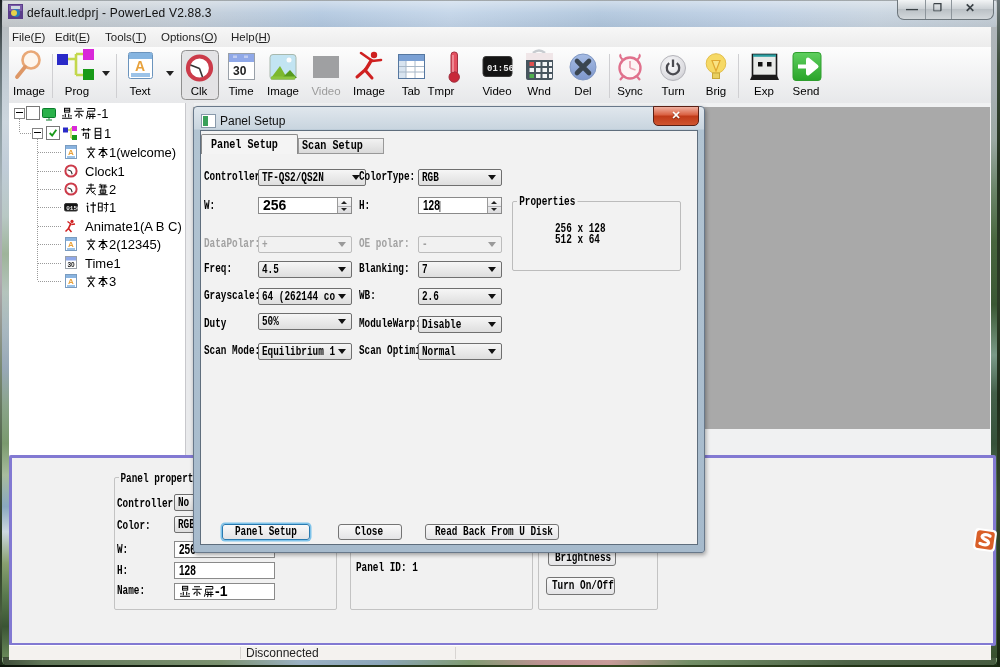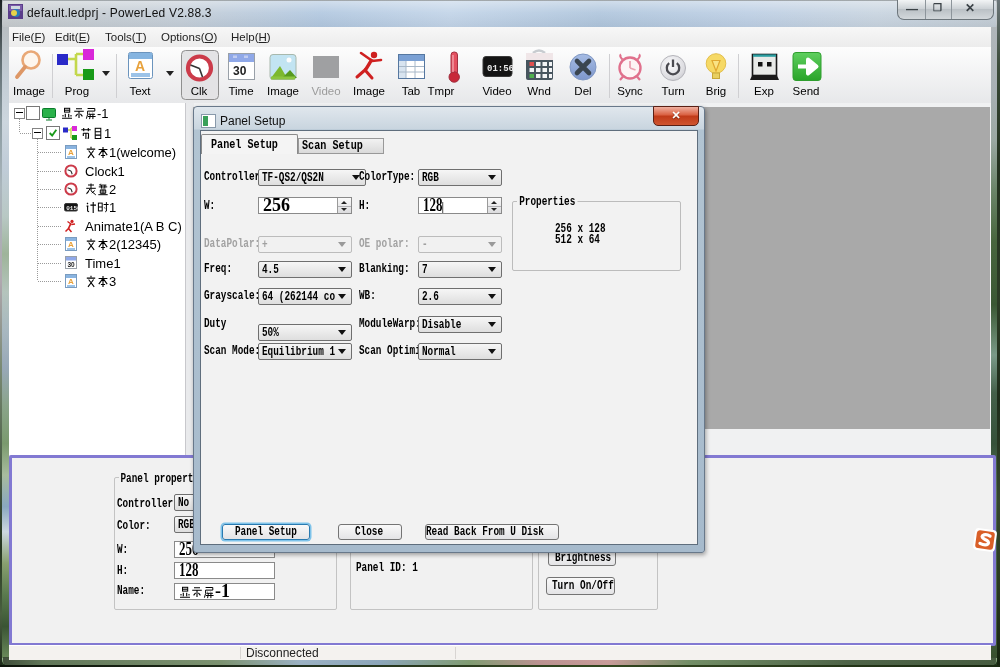--- a/index.html
+++ b/index.html
@@ -46,21 +46,21 @@
 .ebox:after{content:"";position:absolute;left:1px;right:1px;top:3px;height:1px;background:#000}
 .cbx{position:absolute;width:12px;height:12px;background:#fff;border:1px solid #787878}
 .dotv{position:absolute;width:1px;background-image:repeating-linear-gradient(180deg,#9a9a9a 0 1px,transparent 1px 2px)}
 .doth{position:absolute;height:1px;background-image:repeating-linear-gradient(90deg,#9a9a9a 0 1px,transparent 1px 2px)}
 
 #canvas{position:absolute;left:193px;top:107px;width:797px;height:322px;background:#a9a9a9}
 
 #bpanel{position:absolute;left:9px;top:455px;width:981px;height:185px;background:#f1f1f1;border:3px solid #8279d2;border-radius:2px}
 .grp{position:absolute;border:1px solid #c3c3c3;border-radius:2px}
 .mlab{position:absolute;font-family:"Liberation Mono",monospace;font-weight:700;font-size:13px;color:#000;white-space:nowrap;line-height:15px}
-.edit{position:absolute;background:#fff;border:1px solid #8a8a8a;font-family:Liberation Serif, serif;font-weight:700;font-size:18px;padding-left:4px;color:#000;white-space:nowrap}
+.edit{position:absolute;background:#fff;border:1px solid #8a8a8a;font-family:Liberation Sans, sans-serif;font-weight:700;font-size:14px;padding-left:4px;color:#000;white-space:nowrap}
 .btn{position:absolute;background:linear-gradient(#f9f9f9,#e4e4e6);border:1px solid #747474;border-radius:3px;font-family:"Liberation Mono",monospace;font-weight:700;font-size:13px;color:#000;text-align:center;white-space:nowrap}
 .btn{text-align:left}
 .btn i{transform-origin:0 50%}
 .btn,.cb,.edit,.tab{box-sizing:border-box}
 
 .cb{position:absolute;height:17px;background:linear-gradient(#f6f6f6,#dedede);border:1px solid #6f6f6f;border-radius:2px;font-family:"Liberation Mono",monospace;font-weight:700;font-size:13px;line-height:15px;padding-left:3px;color:#000;white-space:nowrap}
 .cb .ar{position:absolute;right:0;top:0;bottom:0;width:16px}
 .cb .ar:after{content:"";position:absolute;left:3px;top:5px;width:0;height:0;border-left:4.5px solid transparent;border-right:4.5px solid transparent;border-top:5.5px solid #111}
 .cb.dis{background:#f1f1f1;border-color:#bcbcbc;color:#a0a0a0}
 .cb.dis .ar{background:none}
@@ -490,37 +490,37 @@
     <div class="cb" style="left:57px;top:130px;width:94px"><i>4.5</i><span class="ar"></span></div>
     <div class="mlab" style="left:158px;top:130px"><i>Blanking:</i></div>
     <div class="cb" style="left:217px;top:130px;width:84px"><i>7</i><span class="ar"></span></div>
 
     <div class="mlab" style="left:3px;top:157px"><i>Grayscale:</i></div>
     <div class="cb" style="left:57px;top:157px;width:94px"><i>64 (262144 co</i><span class="ar"></span></div>
     <div class="mlab" style="left:158px;top:157px"><i>WB:</i></div>
     <div class="cb" style="left:217px;top:157px;width:84px"><i>2.6</i><span class="ar"></span></div>
 
     <div class="mlab" style="left:3px;top:185px"><i>Duty</i></div>
-    <div class="cb" style="left:57px;top:193px;width:94px"><i>50%</i><span class="ar"></span></div>
+    <div class="cb" style="left:57px;top:182px;width:94px"><i>50%</i><span class="ar"></span></div>
     <div class="mlab" style="left:158px;top:185px"><i>ModuleWarp:</i></div>
     <div class="cb" style="left:217px;top:185px;width:84px"><i>Disable</i><span class="ar"></span></div>
 
     <div class="mlab" style="left:3px;top:212px"><i>Scan Mode:</i></div>
     <div class="cb" style="left:57px;top:212px;width:94px"><i>Equilibrium 1</i><span class="ar"></span></div>
     <div class="mlab" style="left:158px;top:212px"><i>Scan Optimi</i></div>
     <div class="cb" style="left:217px;top:212px;width:84px"><i>Normal</i><span class="ar"></span></div>
 
     <div class="grp" style="left:311px;top:70px;width:167px;height:68px;border-color:#bcbcbc"></div>
     <div class="mlab" style="left:316px;top:63px"><i style="background:#f2f2f2;padding:0 3px">Properties</i></div>
     <div class="mlab" style="left:354px;top:90px"><i>256 x 128</i></div>
     <div class="mlab" style="left:354px;top:101px"><i>512 x 64</i></div>
 
     <div class="btn foc" style="left:21px;top:393px;width:88px;height:16px;line-height:14px;padding-left:12px"><i>Panel Setup</i></div>
     <div class="btn" style="left:137px;top:393px;width:64px;height:16px;line-height:14px;padding-left:16px"><i>Close</i></div>
-    <div class="btn" style="left:224px;top:393px;width:134px;height:16px;line-height:14px;"><i>Read Back From U Disk</i></div>
+    <div class="btn" style="left:224px;top:393px;width:134px;height:16px;line-height:14px;padding-left:9px"><i>Read Back From U Disk</i></div>
   </div>
 </div>
 <svg id="wm" viewBox="0 0 24 26">
     <g transform="rotate(8 12 13)">
       <rect x="1" y="2" width="22" height="22" rx="4" fill="#fff"></rect>
       <rect x="3" y="4" width="18" height="18" rx="3" fill="#d95f28"></rect>
       <path d="M16.5 8.5 Q12 6.5 9 9 Q7.5 11 12 12.5 Q17 14 15.5 16.5 Q13 19 7.5 17" stroke="#fff" stroke-width="3.2" fill="none" stroke-linecap="round"></path>
     </g>
   </svg>
 

